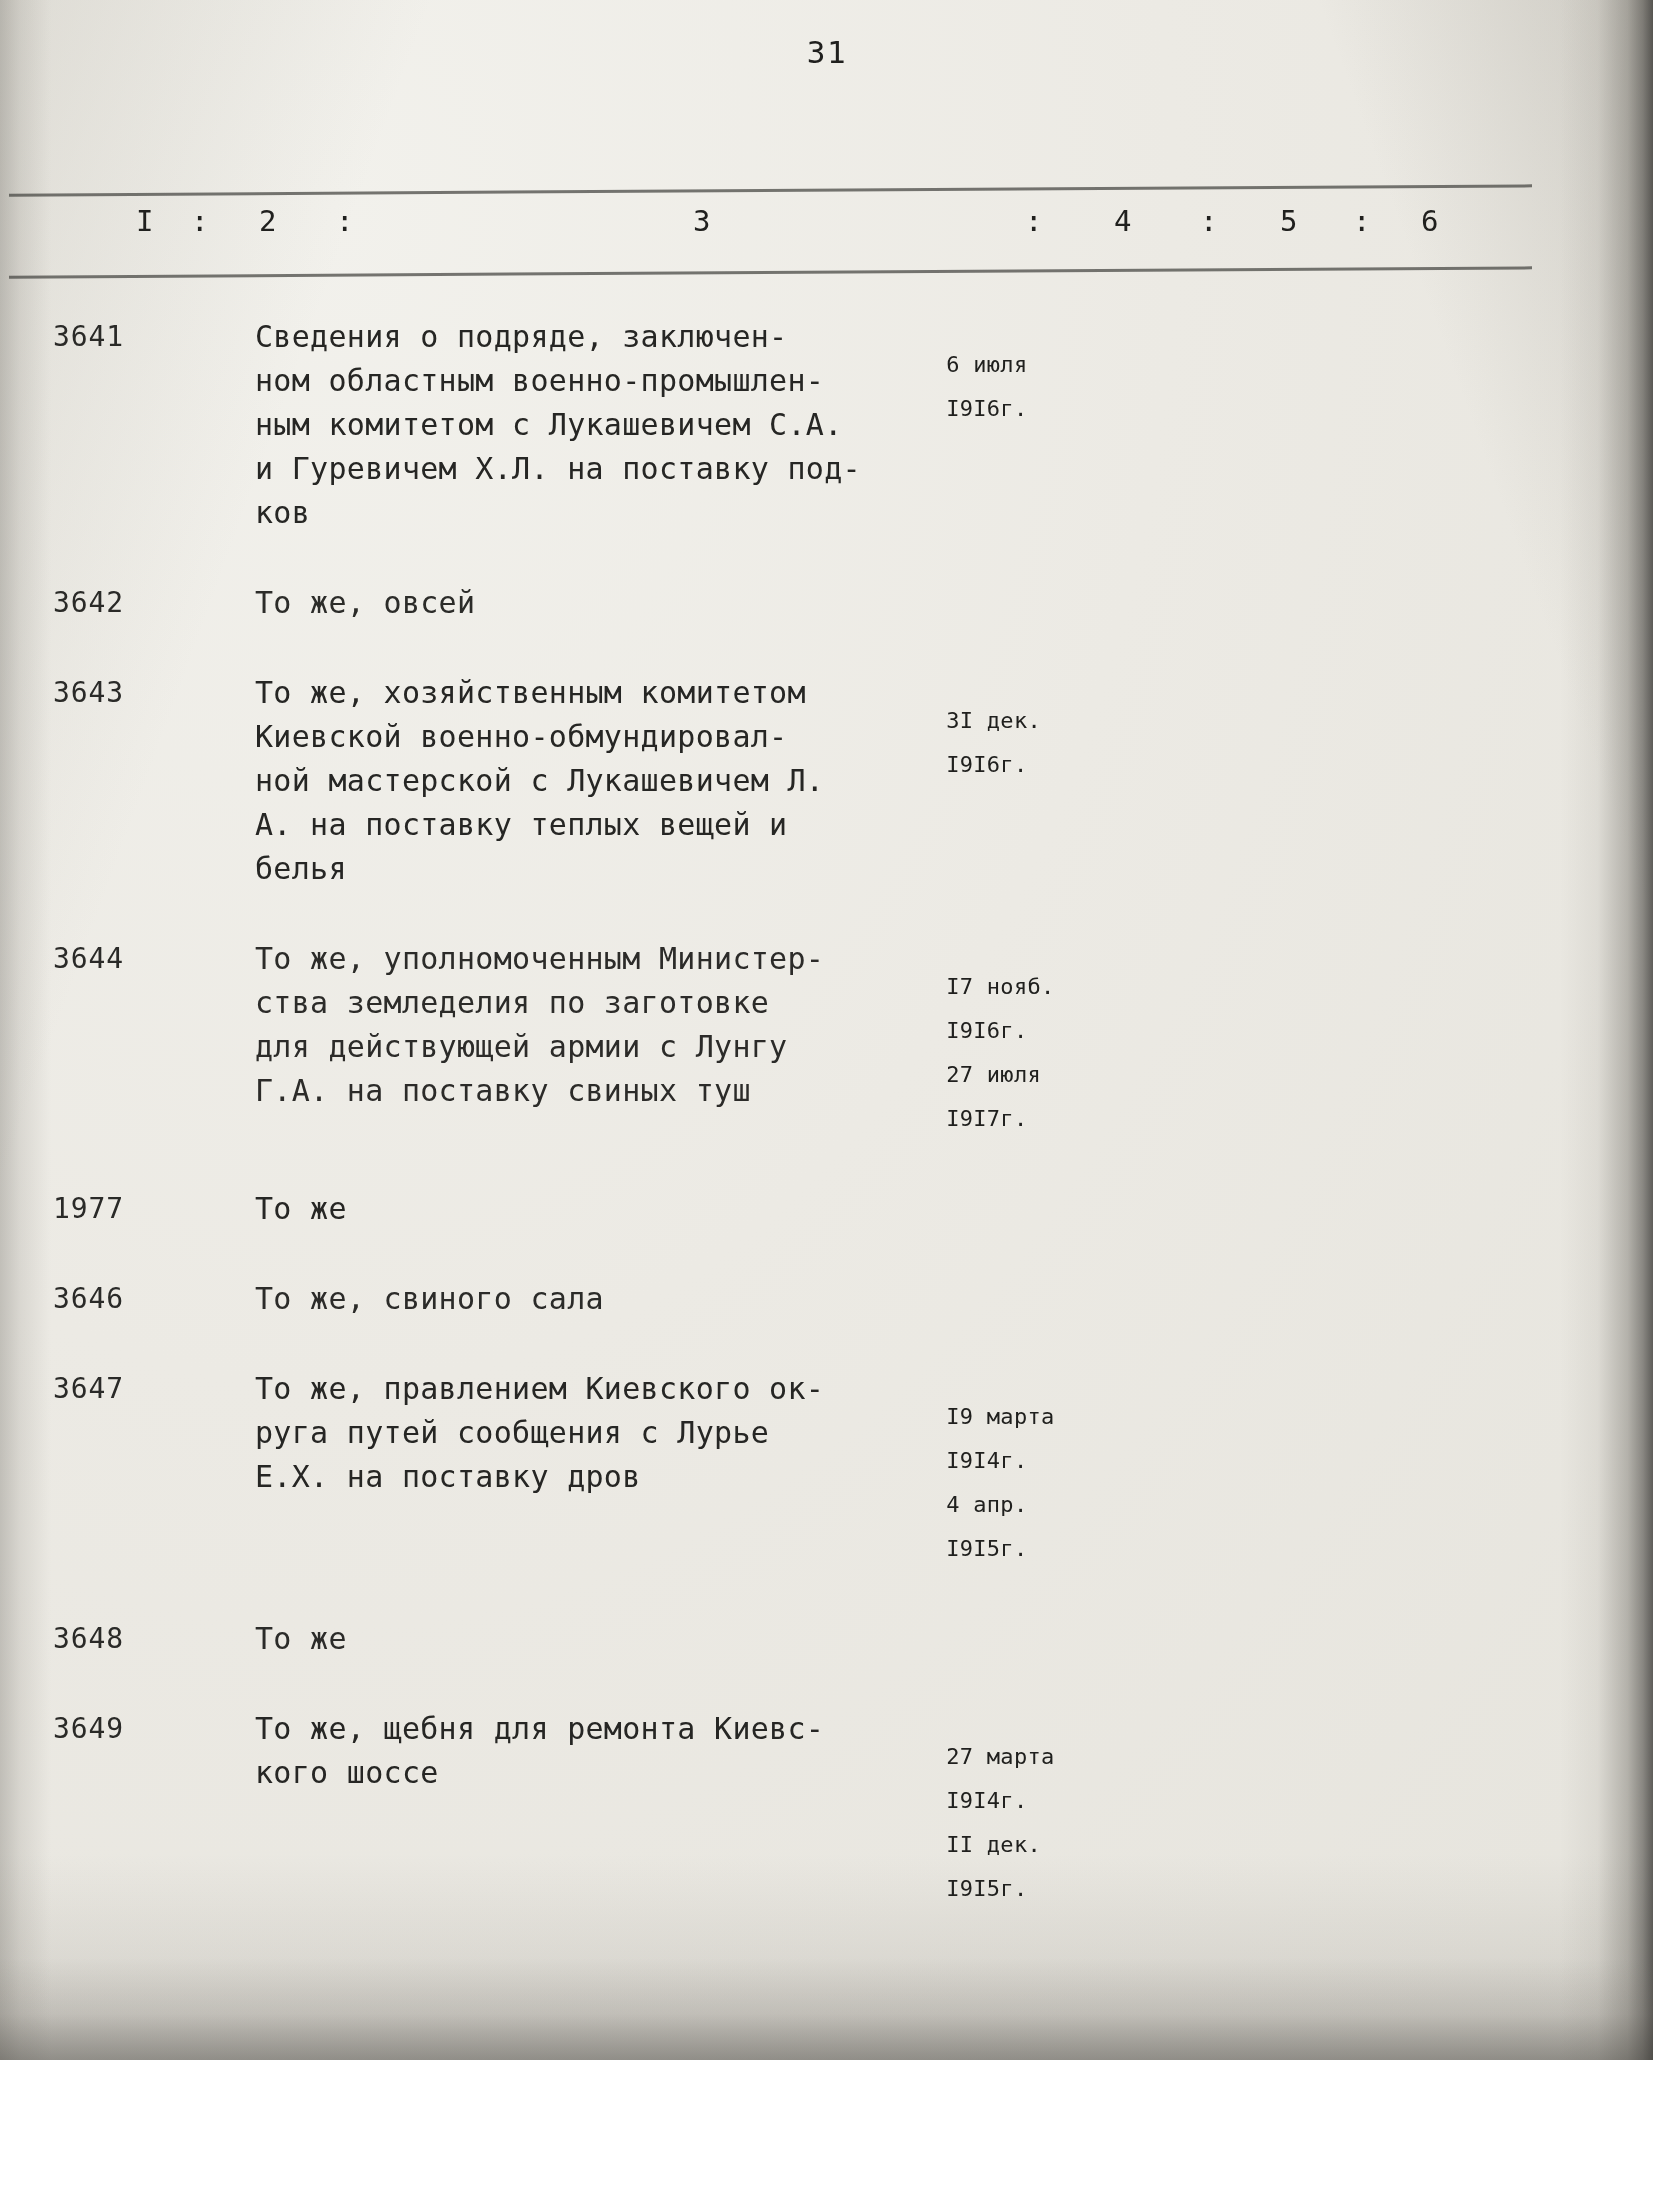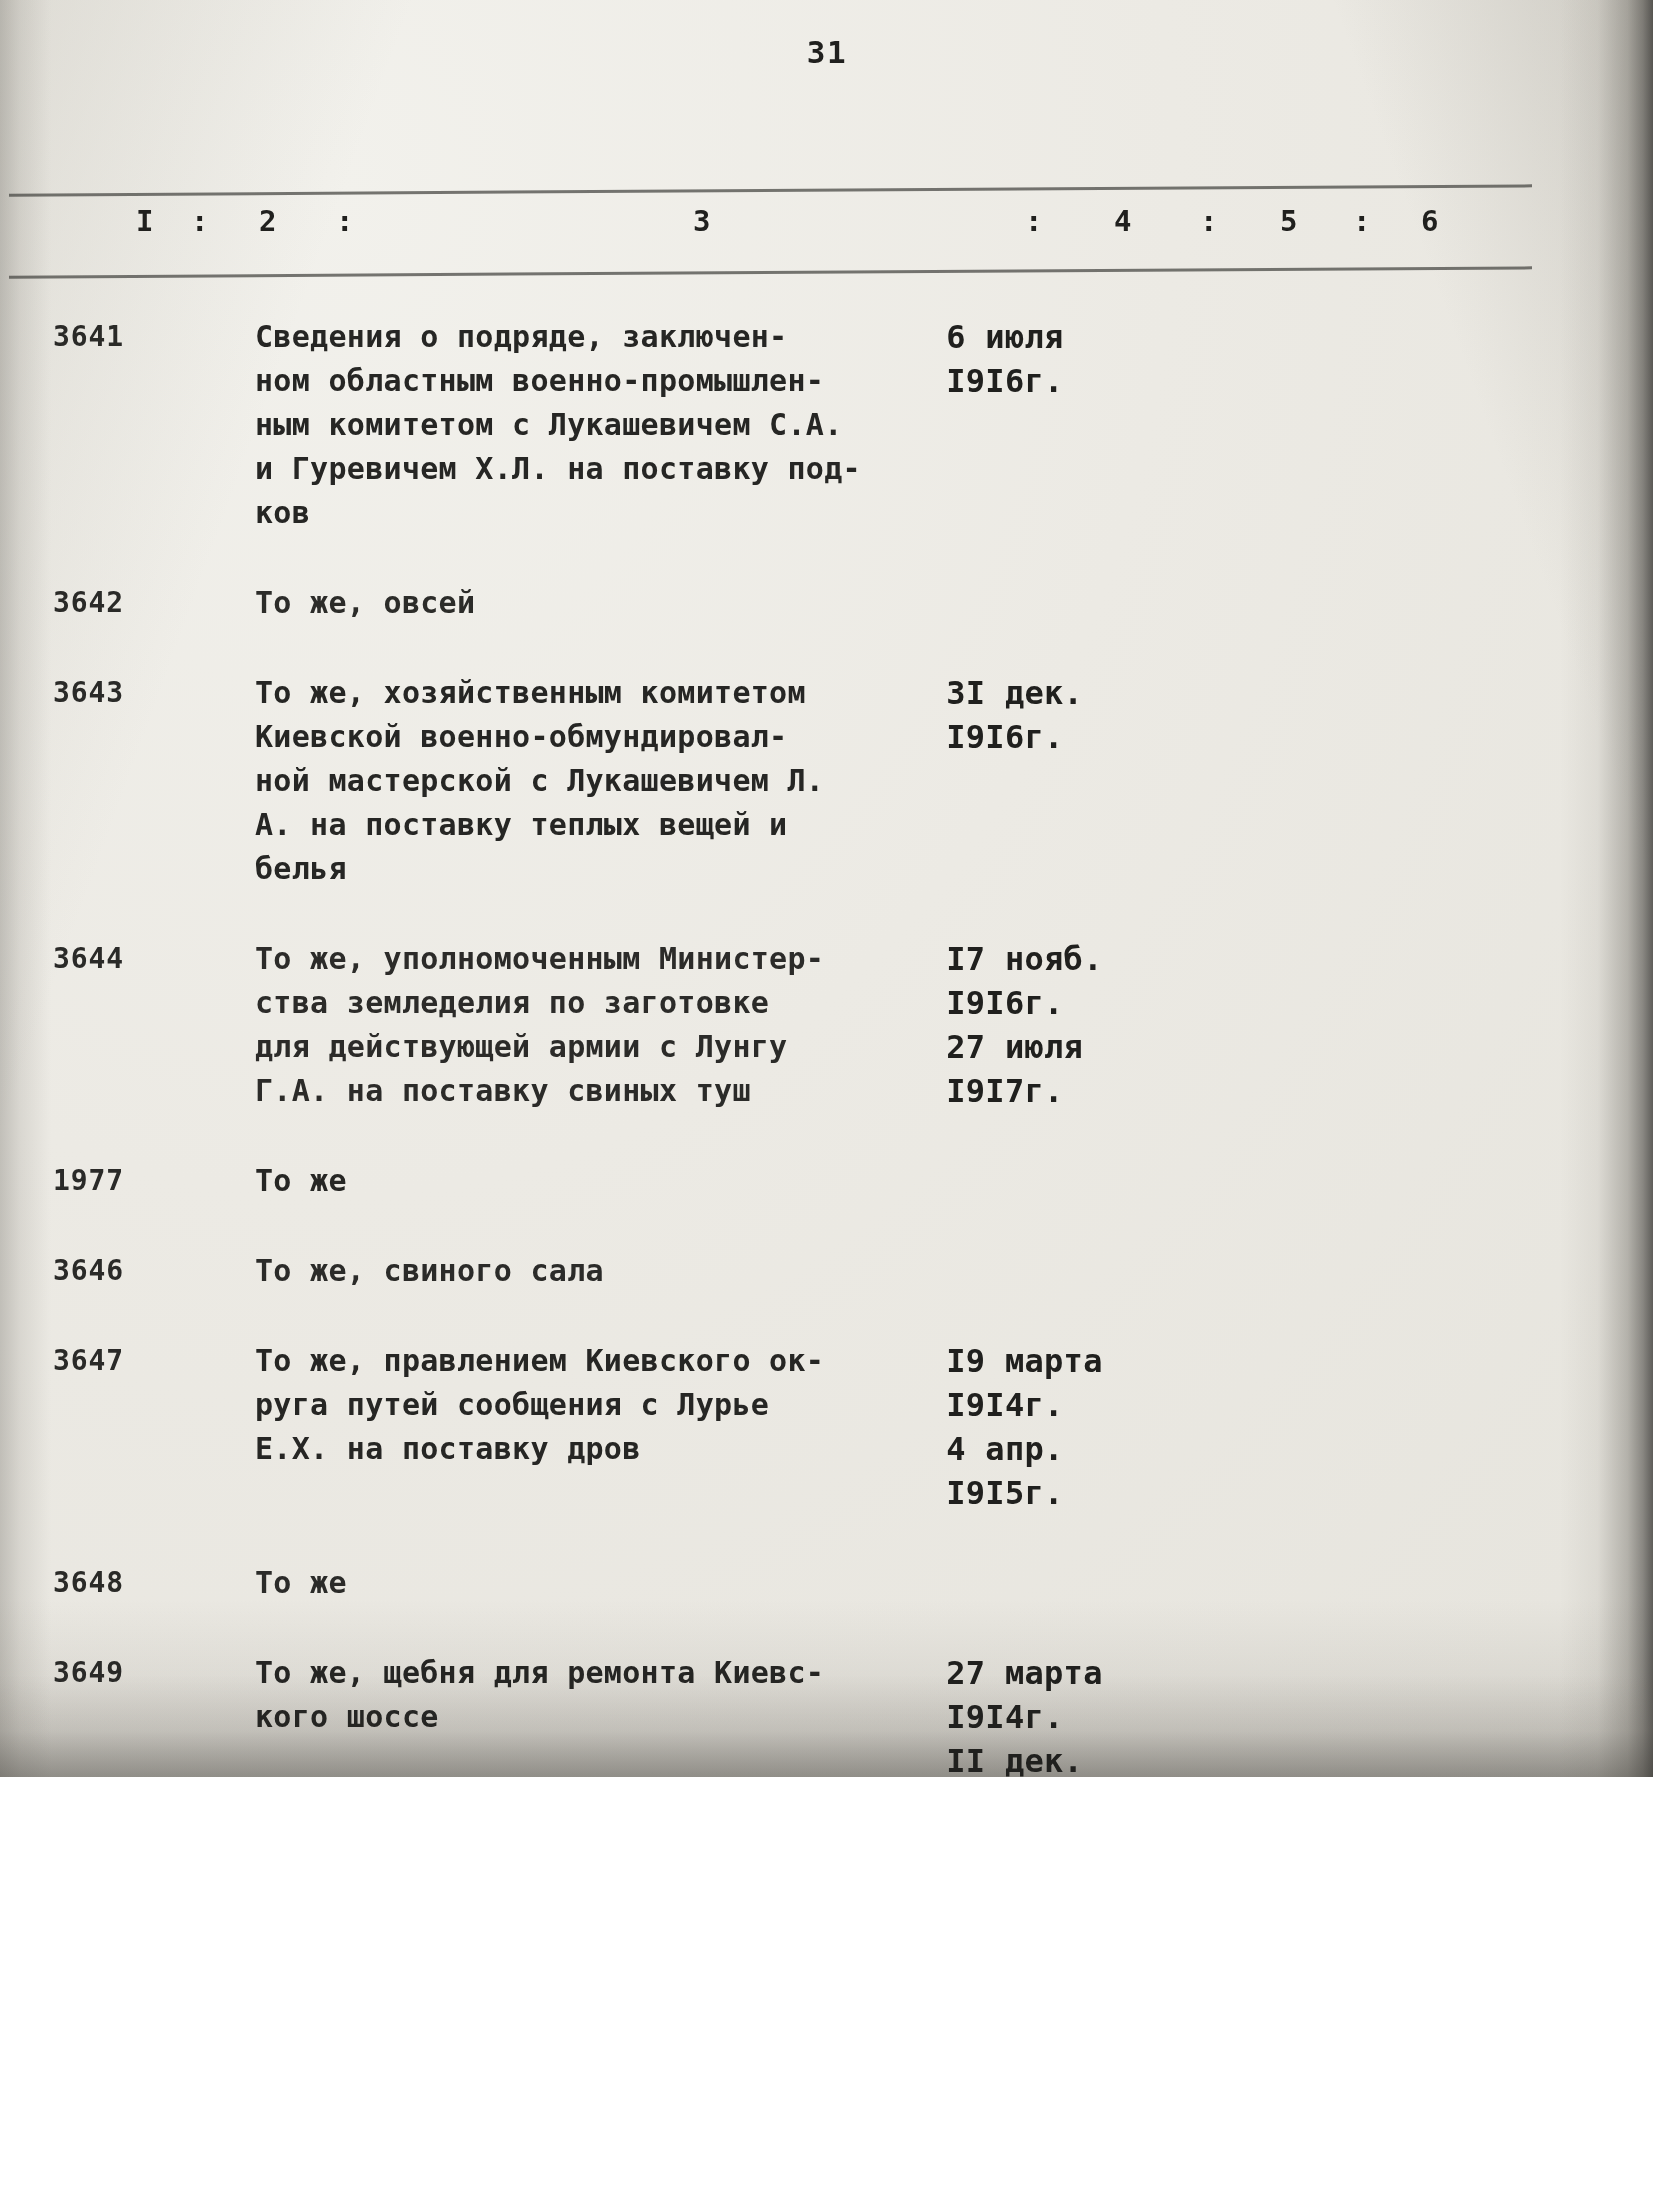--- a/index.html
+++ b/index.html
@@ -11,25 +11,24 @@
     height: 2205px;
     background: #ffffff;
     font-family: "DejaVu Sans Mono", monospace;
     overflow: hidden;
   }
 
   
   #page {
     position: relative;
     width: 1654px;
-    height: 1777px;
+    height: 2060px;
     background:
       radial-gradient(ellipse at 20% 10%, #f2f1ec 0%, #eceae4 45%, #e6e4dd 100%);
     overflow: hidden;
-    font-weight: bold;
   }
 
   
   #page::before {
     content: "";
     position: absolute;
     left: 0; top: 0; right: 0; bottom: 0;
     background:
       linear-gradient(110deg, rgba(180,176,165,0.30) 0%, rgba(255,255,255,0.0) 18%),
       linear-gradient(250deg, rgba(150,146,136,0.35) 0%, rgba(255,255,255,0.0) 14%),
@@ -158,24 +157,25 @@
     width: 681px;
     font-size: 30px;
     line-height: 44px;
     letter-spacing: 0.3px;
     white-space: pre-line;
   }
   .cell-date {
     width: 323px;
     padding-left: 10.2px;
     box-sizing: border-box;
-    font-size: 32px;
+    font-size: 22px;
     line-height: 44px;
     letter-spacing: 0.3px;
     white-space: pre-line;
+    margin-top: 28px;
   }
 
   
   .row:nth-child(odd) .cell-desc { opacity: 0.97; }
   .row:nth-child(even) .cell-desc { opacity: 0.94; }
   .cell-num { opacity: 0.95; }
 </style>
 </head>
 <body>
 

